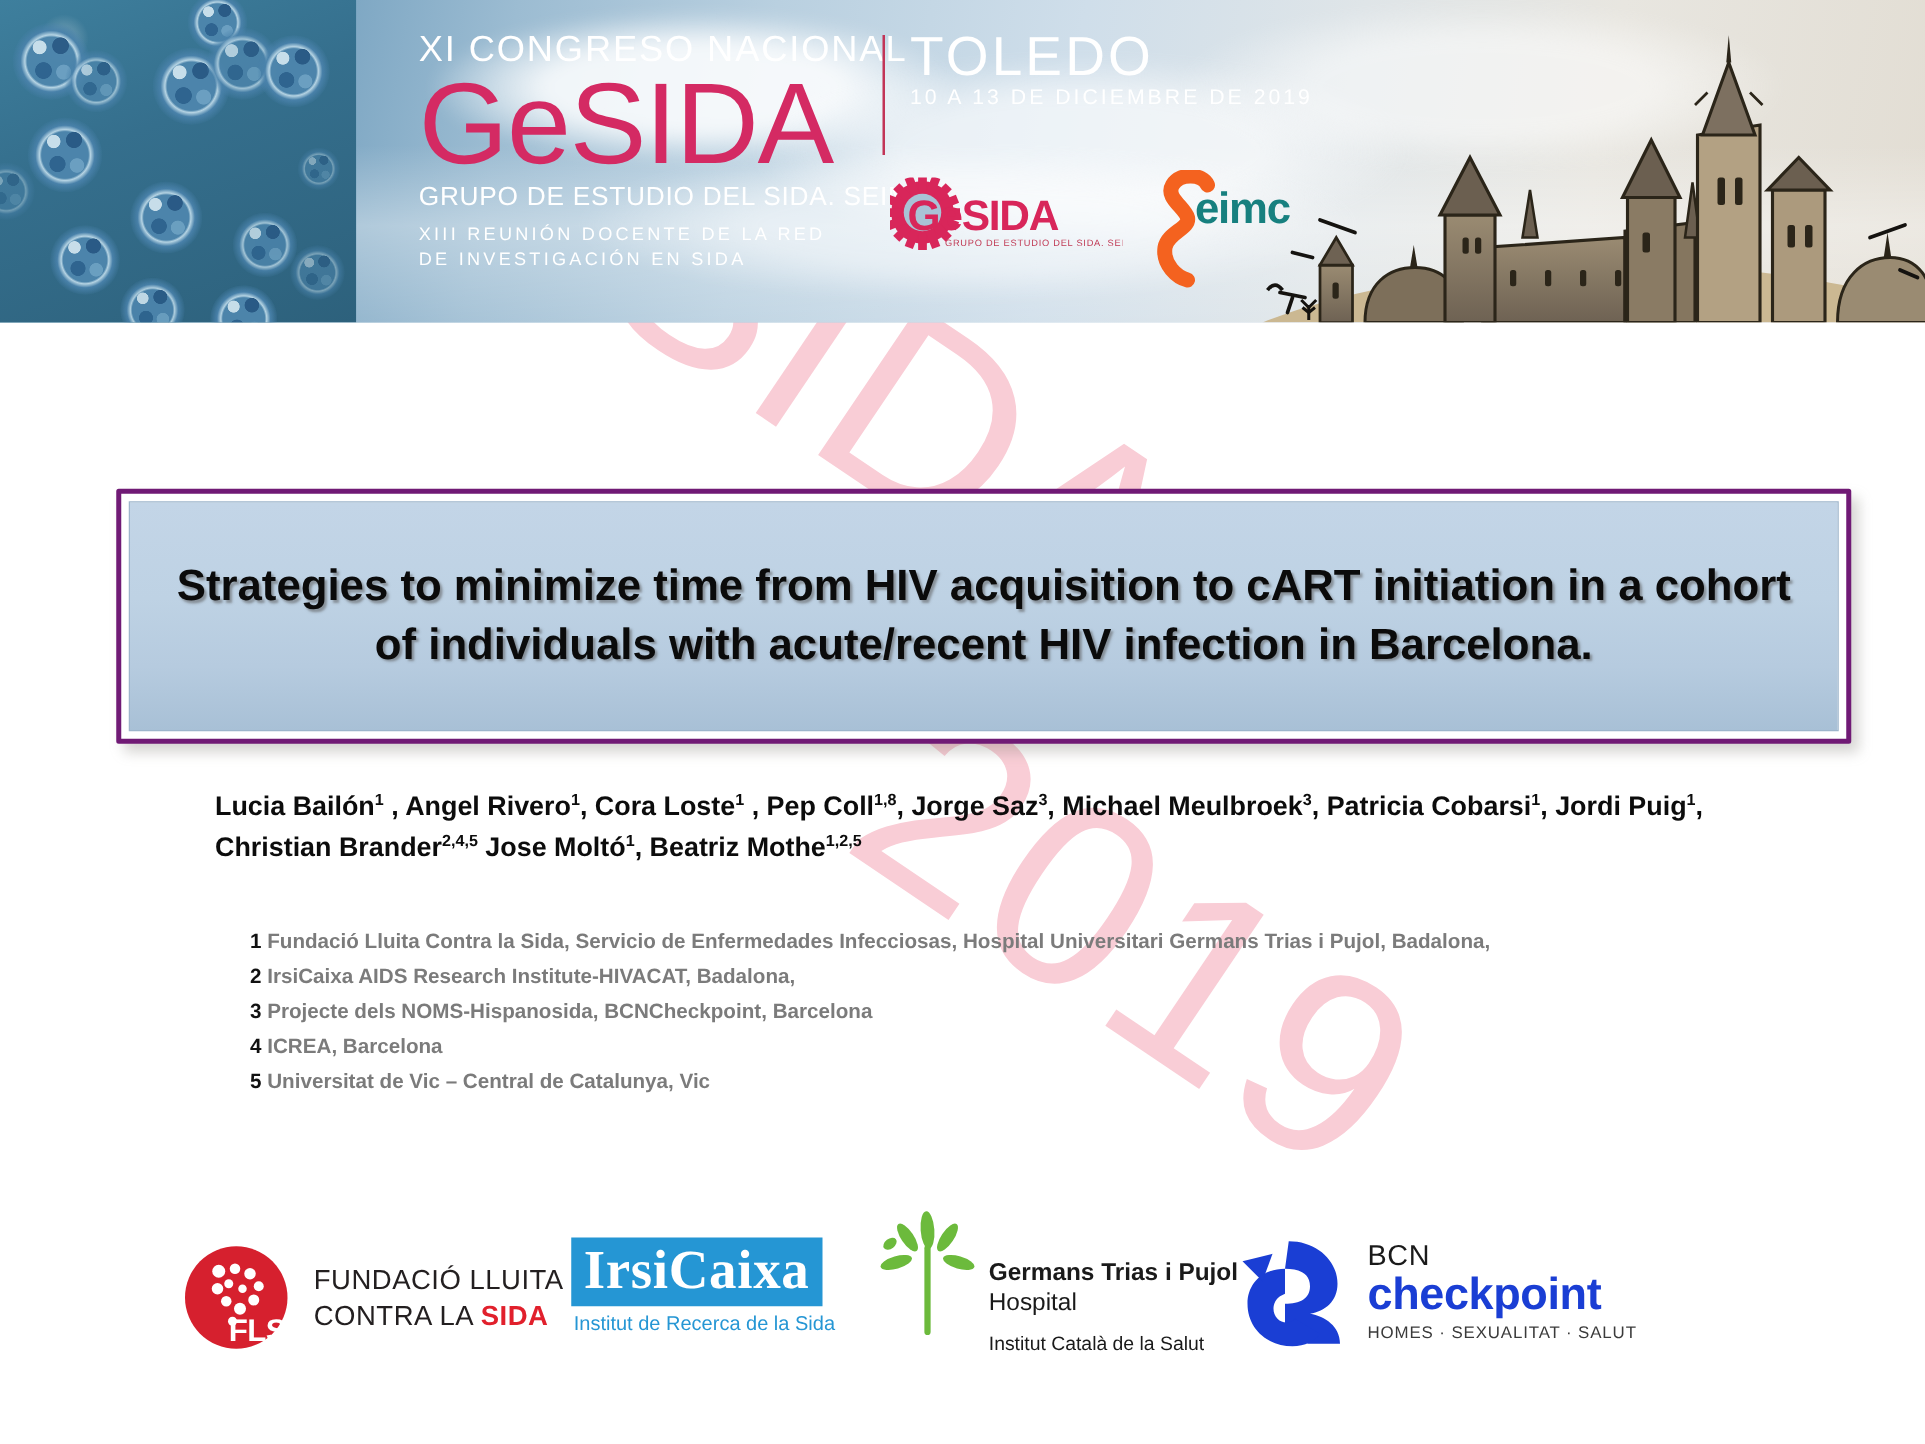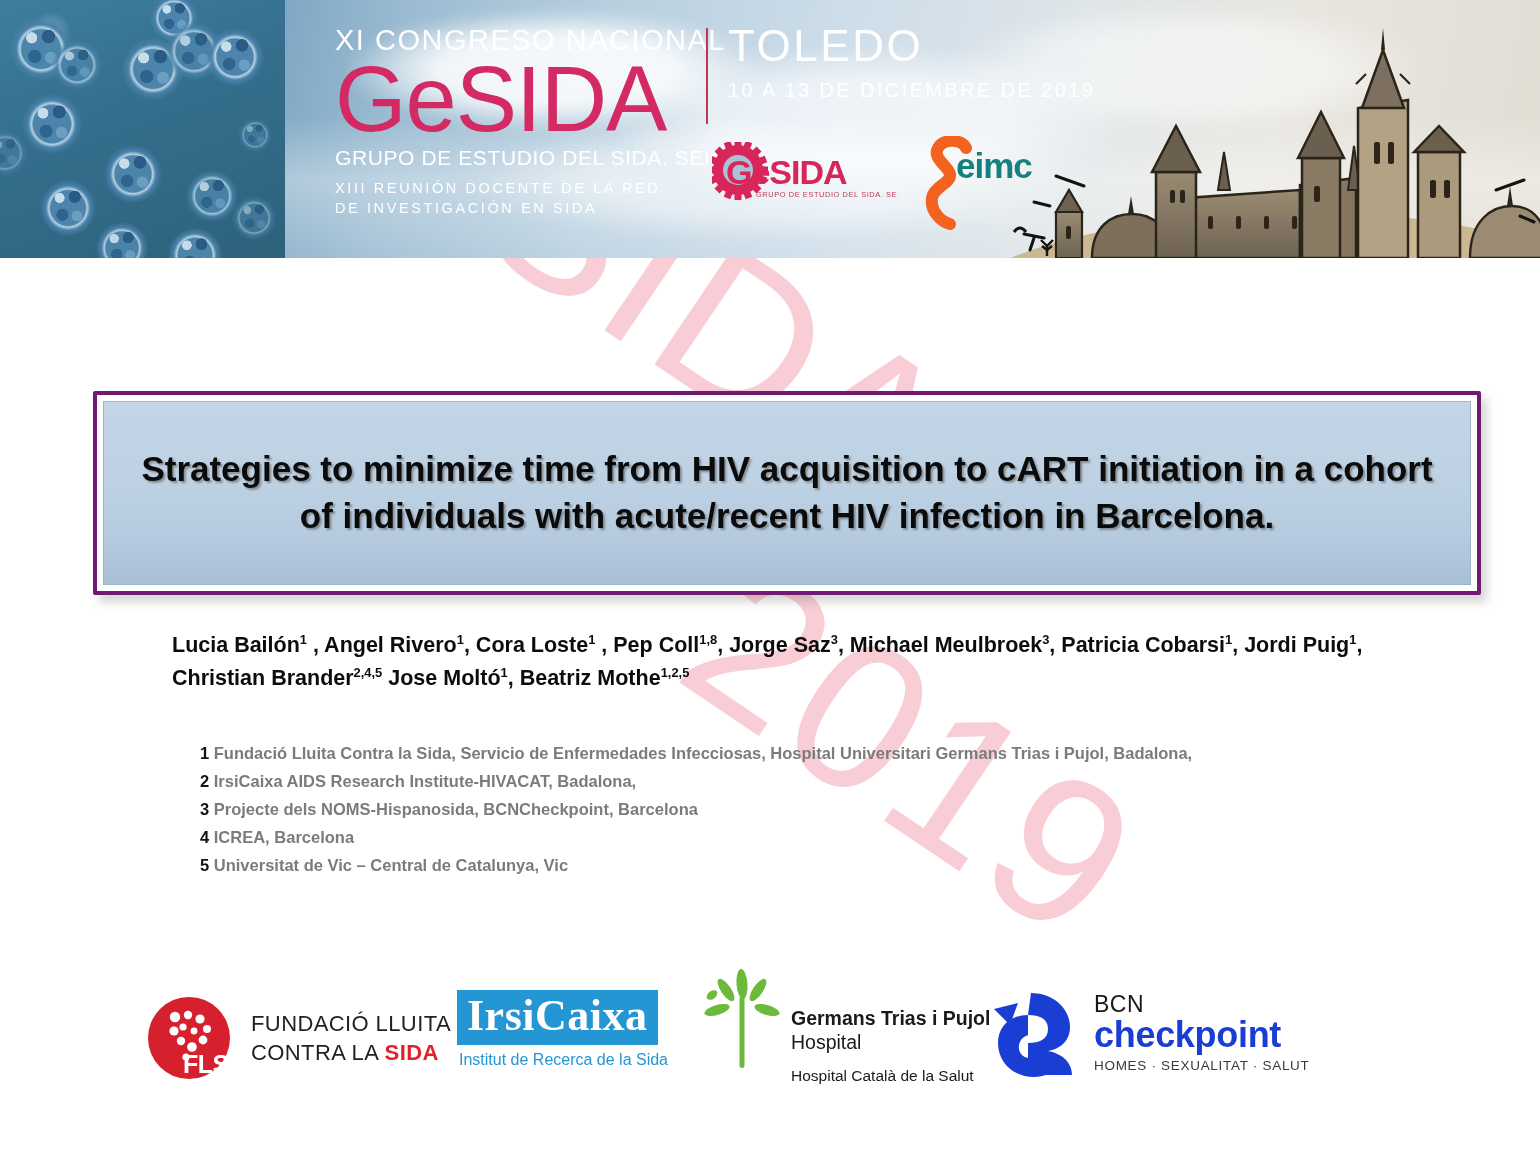--- a/index.html
+++ b/index.html
@@ -126,23 +126,22 @@
   #toledo-block { position: absolute; left: 728px; top: 24px; z-index: 4; }
   #toledo-word {
     color: #ffffff;
     font-size: 44px;
     letter-spacing: 2.5px;
     font-weight: 400;
     line-height: 1;
   }
   #toledo-dates {
     color: #ffffff;
-    font-size: 20px;
+    font-size: 17px;
     letter-spacing: 2.4px;
-    margin-top: 11px;
     white-space: nowrap;
     text-align: center;
   }
 
   
   #gesida-mark { position: absolute; left: 712px; top: 142px; z-index: 4; }
   #seimc-mark  { position: absolute; left: 922px; top: 136px; z-index: 4; }
 
   
   #skyline { position: absolute; left: 1000px; top: 0; width: 540px; height: 258px; z-index: 3; }
@@ -481,21 +480,21 @@
           <ellipse cx="55" cy="24" rx="5" ry="13" transform="rotate(34 55 24)"></ellipse>
           <ellipse cx="14" cy="44" rx="13" ry="5" transform="rotate(-16 14 44)"></ellipse>
           <ellipse cx="64" cy="44" rx="13" ry="5" transform="rotate(16 64 44)"></ellipse>
           <ellipse cx="9" cy="29" rx="6" ry="4" transform="rotate(-38 9 29)"></ellipse>
           <rect x="36.5" y="30" width="5" height="72" rx="2.5"></rect>
         </g>
       </svg>
       <div id="gtp-text">
         <div id="gtp-l1">Germans Trias i Pujol</div>
         <div id="gtp-l2">Hospital</div>
-        <div id="gtp-l3">Hospital Català de la Salut</div>
+        <div id="gtp-l3">Institut Català de la Salut</div>
       </div>
     </div>
 
     <div class="logo" id="logo-bcn">
       <svg width="96" height="96" viewBox="0 0 96 96">
         <path d="M47 8 C70 8, 86 24, 86 42 C86 56, 76 64, 64 66 C76 68, 88 76, 88 90 L62 90 C62 80, 54 76, 44 76 L44 58 C56 58, 64 54, 64 44 C64 34, 56 30, 44 30 Z" fill="#1a3ed4"></path>
         <path d="M44 30 C26 30, 14 42, 14 58 C14 78, 30 92, 50 92 C60 92, 68 88, 72 82 L52 70 C48 74, 42 74, 38 70 C33 65, 34 56, 40 52 L44 50 Z" fill="#1a3ed4"></path>
         <path d="M10 24 L34 18 L26 40 Z" fill="#1a3ed4"></path>
       </svg>
       <div id="bcn-text">

